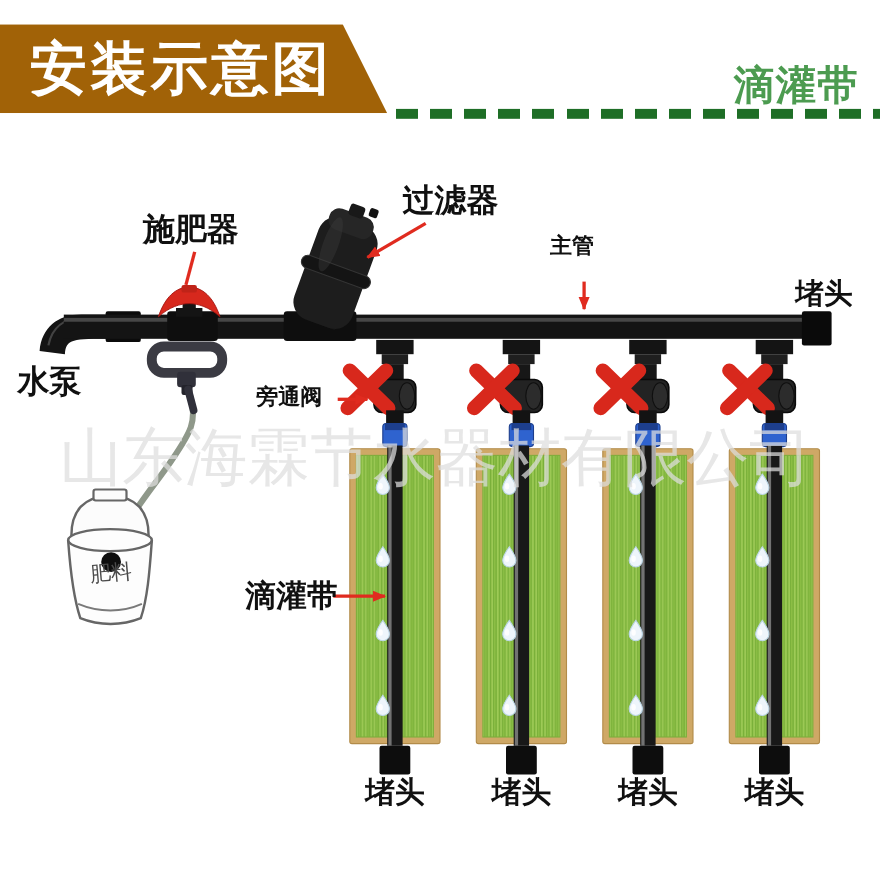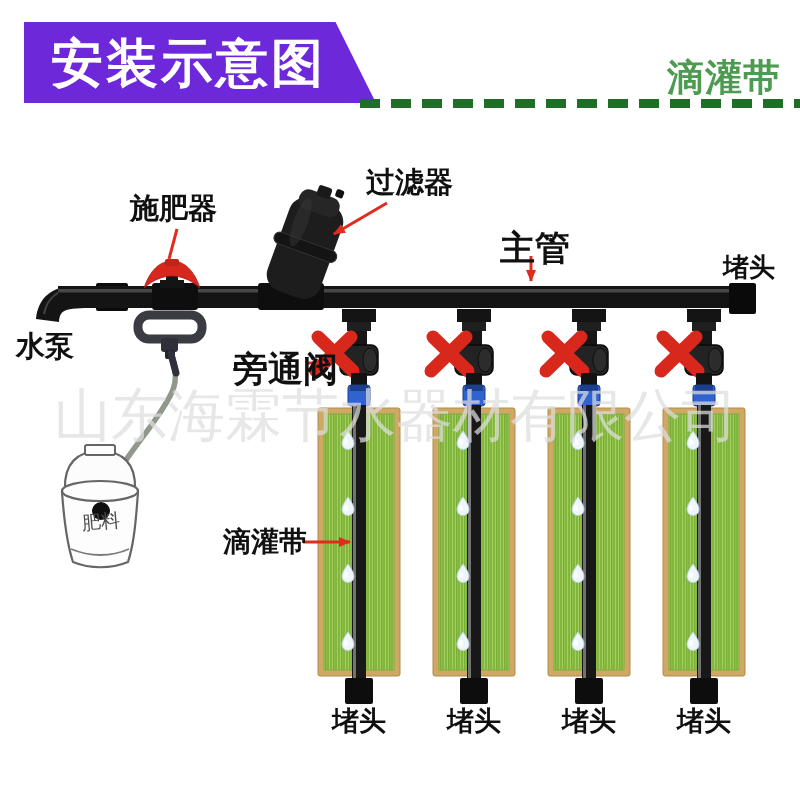--- a/index.html
+++ b/index.html
@@ -2,23 +2,23 @@
 <html><head>
 <meta charset="utf-8">
 <style>
   html,body { margin:0; padding:0; background:#ffffff; }
   .stage {
     position:relative; width:800px; height:800px; overflow:hidden;
     background:#ffffff; font-family:"DejaVu Sans","Liberation Sans",sans-serif;
   }
   .banner {
     position:absolute; left:0; top:22px; width:352px; height:81px;
-    background:#6d28d9;
+    background:#a16207;
     clip-path:polygon(0 0, 88.5% 0, 100% 100%, 0 100%);
-    display:flex; align-items:center; padding-left:0; z-index:3;margin-left:24px;
+    display:flex; align-items:center; padding-left:0; z-index:3;
   }
   .banner .banner-text {
     color:#ffffff; font-size:52px; font-weight:bold; letter-spacing:3px;
     padding-left:27px; line-height:1;
   }
   .dashes {
     position:absolute; left:360px; top:99px; width:440px; height:9px; z-index:3;
     background:repeating-linear-gradient(90deg,#1e6e26 0 20px,transparent 20px 31px);
   }
   .product-name {
@@ -30,24 +30,24 @@
     position:absolute; left:54px; top:378px; z-index:2;
     font-size:57px; font-weight:normal; color:#dedede; opacity:0.72;
     white-space:nowrap; letter-spacing:0px; pointer-events:none;
   }
   .lbl {
     position:absolute; z-index:4; color:#101010; font-weight:bold;
     white-space:nowrap; line-height:1.15;
   }
   .lbl-fertilizer-applicator { left:130px; top:192px; font-size:29px; }
   .lbl-filter               { left:366px; top:166px; font-size:29px; }
-  .lbl-main-pipe            { left:500px; top:228px; font-size:35px; }
+  .lbl-main-pipe            { left:500px; top:212px; font-size:20px; }
   .lbl-plug-top             { left:723px; top:253px; font-size:26px; }
   .lbl-water-pump           { left:16px;  top:330px; font-size:29px;text-align:center; }
-  .lbl-bypass-valve         { left:233px; top:349px; font-size:35px; }
+  .lbl-bypass-valve         { left:233px; top:349px; font-size:20px; }
   .lbl-drip-tape            { left:223px; top:526px; font-size:28px; }
   .lbl-fertilizer {
     left:82px; top:511px; font-size:19px; font-weight:normal;
     color:#4a4a4a; transform:rotate(-5deg);
   }
   .lbl-plug-bottom { top:705px; width:84px; text-align:center; font-size:27px; }
   .plug-b-0 { left:317px; } .plug-b-1 { left:432px; }
   .plug-b-2 { left:547px; } .plug-b-3 { left:662px; }
 </style>
 </head>

